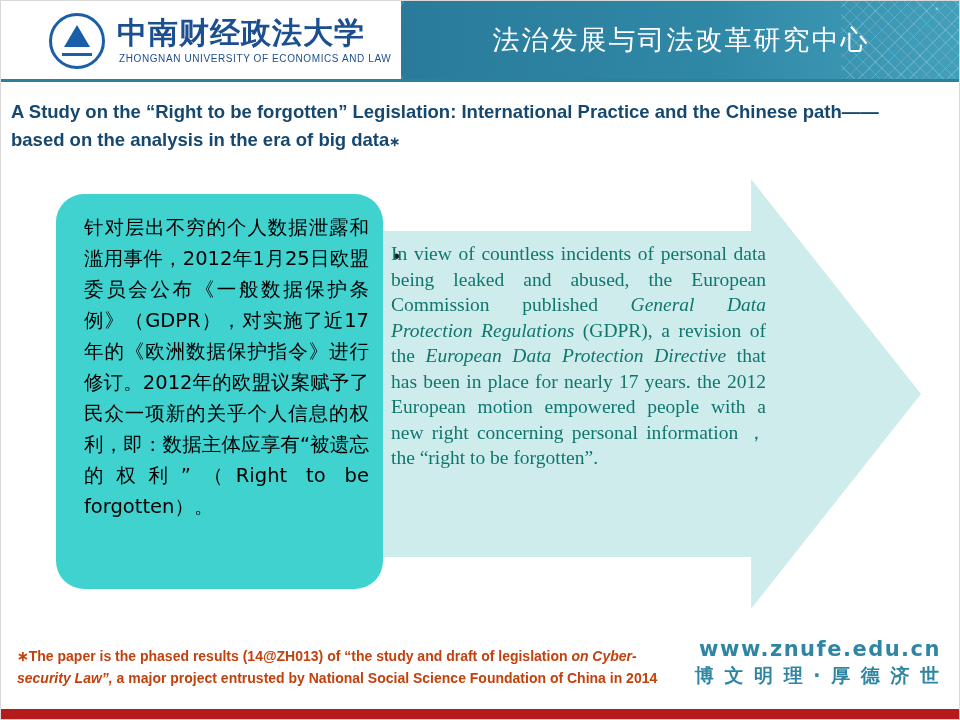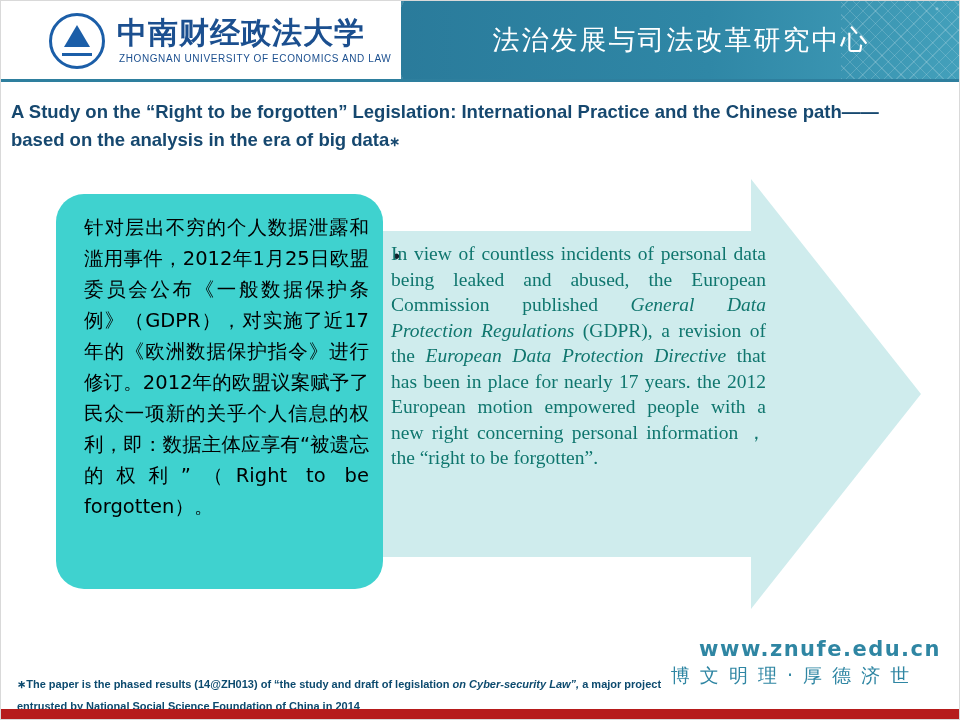--- a/index.html
+++ b/index.html
@@ -199,24 +199,24 @@
     font-size: 19.5px;
     line-height: 31px;
     text-align: justify;
     text-justify: inter-ideograph;
     margin-left: 6px;
   }
 
   
   .footnote {
     position: absolute;
-    left: 16px; top: 672px;
+    left: 16px; top: 644px;
     width: 660px;
-    color: #0c4a6e;
-    font-size: 11px;
+    color: #c2410c;
+    font-size: 14px;
     font-weight: bold;
     line-height: 22px;
   }
   .footnote em { font-style: italic; }
 
   
   .footer-url {
     position: absolute;
     right: 18px; top: 636px;
     width: 300px;
@@ -224,24 +224,24 @@
     color: #2f86a3;
     font-size: 21px;
     font-weight: bold;
     letter-spacing: 1.5px;
     font-family: "DejaVu Sans", sans-serif;
   }
   .footer-motto {
     position: absolute;
     right: 18px; top: 662px;
     width: 300px;
-    text-align: center;
+    text-align: right;
     color: #2f86a3;
     font-size: 19px;
-    font-weight: normal;
+    font-weight: bold;
     letter-spacing: 2px;
     font-family: "DejaVu Sans", sans-serif;
   }
 
   
   .bottom-band {
     position: absolute;
     left: 0; bottom: 0;
     width: 960px; height: 10px;
     background: #b61b1b;

